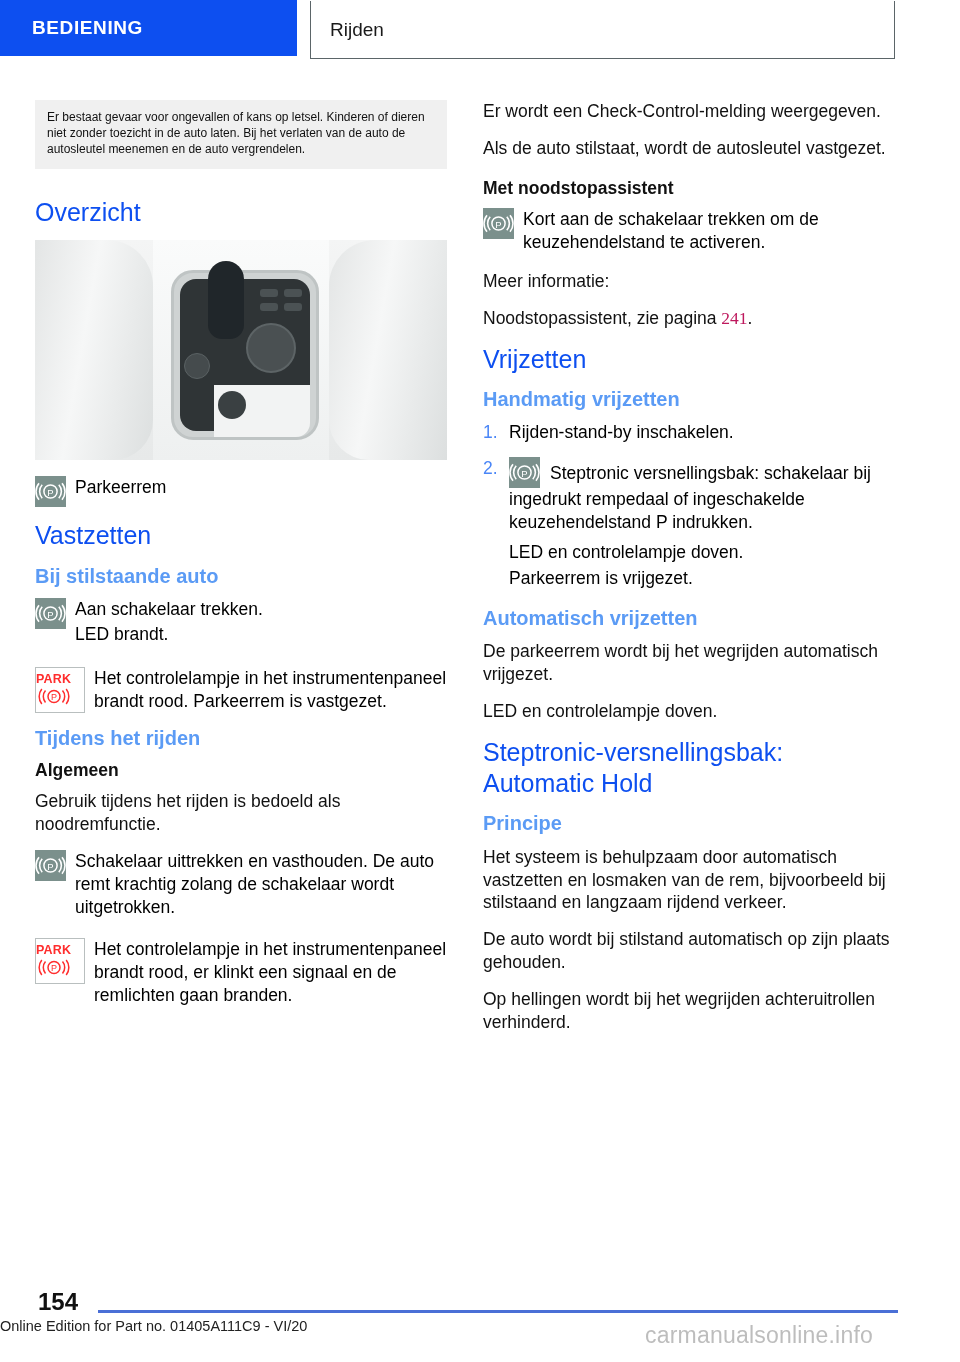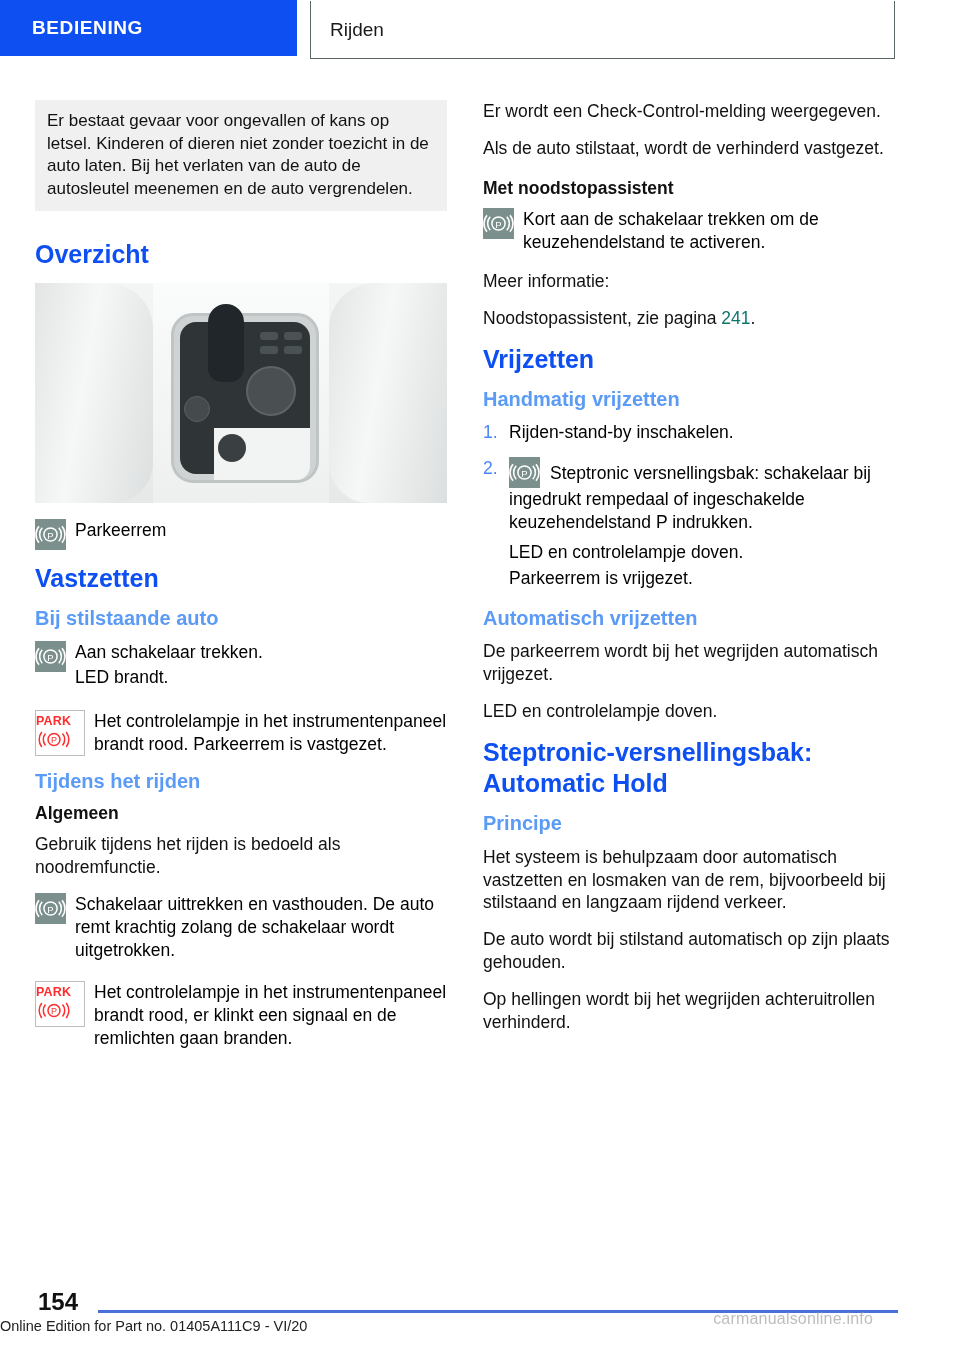--- a/index.html
+++ b/index.html
@@ -29,25 +29,25 @@
   .col{position:absolute;top:100px;width:412px;}
   .col-left{left:35px;}
   .col-right{left:483px;}
 
   p,.para{margin:0 0 14px 0;font-size:17.5px;line-height:1.31;color:#111;}
 
   
   .notebox{
     background:#f0f0f0;padding:10px 12px 11px 12px;margin-bottom:28px;
   }
-  .notebox p{margin:0;font-size:17px;line-height:1.33;}
+  .notebox p{margin:0;font-size:12px;line-height:1.33;}
 
   
   h1.h-main{
-    font-size:25px;color:#0d4ff0;font-weight:bold;margin:0 0 13px 0;line-height:1.22;
+    font-size:25px;color:#0d4ff0;font-weight:normal;margin:0 0 13px 0;line-height:1.22;
   }
   h2.h-sub{
     font-size:20px;color:#5b9bf5;font-weight:bold;margin:0 0 10px 0;line-height:1.22;
   }
   h3.h-bold{
     font-size:17.5px;color:#111;font-weight:bold;margin:0 0 9px 0;
   }
   .sp-top{margin-top:26px;}
   .sp-top-lg{margin-top:30px;}
 
@@ -123,36 +123,36 @@
   ol.steps li{
     display:flex;align-items:flex-start;margin-bottom:13px;
     font-size:17.5px;line-height:1.31;
   }
   ol.steps li .num{
     color:#4a86f7;flex:0 0 26px;font-size:17.5px;
   }
   ol.steps li .body{flex:1;}
   ol.steps li .body div{margin-bottom:3px;}
 
-  .pageref{color:#0f766e;}
+  .pageref{color:#be185d;font-family:Liberation Serif, serif;}
 
   
   .footer{position:absolute;left:0;bottom:0;width:881px;height:92px;}
   .pageno{
     position:absolute;left:38px;top:18px;font-size:24px;font-weight:bold;color:#111;
   }
   .footrule{
     position:absolute;left:98px;top:40px;width:800px;height:2.5px;background:#4a6fd6;
   }
   .footnote{
     position:absolute;left:0;top:48px;width:960px;
     font-size:14.5px;color:#222;
   }
   .watermark{
-    position:absolute;right:8px;top:40px;font-size:16px;color:#9a9a9a;opacity:.65;
+    position:absolute;right:8px;top:52px;font-size:23px;color:#9a9a9a;opacity:.65;
     letter-spacing:.2px;
   }
 </style>
 </head>
 <body>
 
 <div class="header">
   <div class="chapter-tab">
     <span>BEDIENING</span>
   </div>
@@ -273,21 +273,21 @@
       </svg>
     </div>
     <div class="txt">Het controlelampje in het instrumentenpaneel brandt rood, er klinkt een signaal en de remlichten gaan branden.</div>
   </div>
 
 </div>
 
 <div class="col col-right">
 
   <p>Er wordt een Check-Control-melding weergegeven.</p>
-  <p>Als de auto stilstaat, wordt de verhinderd vastgezet.</p>
+  <p>Als de auto stilstaat, wordt de autosleutel vastgezet.</p>
 
   <h3 class="h-bold" style="margin-top:18px;">Met noodstopassistent</h3>
 
   <div class="icon-row">
     <div class="ico-pbrake">
       <svg width="31" height="31" viewBox="0 0 31 31">
         <circle cx="15.5" cy="15.5" r="6.6" fill="none" stroke="#ffffff" stroke-width="1.5"></circle>
         <text x="15.5" y="19.6" font-size="9.5" font-family="Liberation Sans, sans-serif" fill="#ffffff" text-anchor="middle">P</text>
         <path d="M7.2 8.8 A10 10 0 0 0 7.2 22.2" fill="none" stroke="#ffffff" stroke-width="1.6"></path>
         <path d="M4.0 7.2 A13 13 0 0 0 4.0 23.8" fill="none" stroke="#ffffff" stroke-width="1.6"></path>

